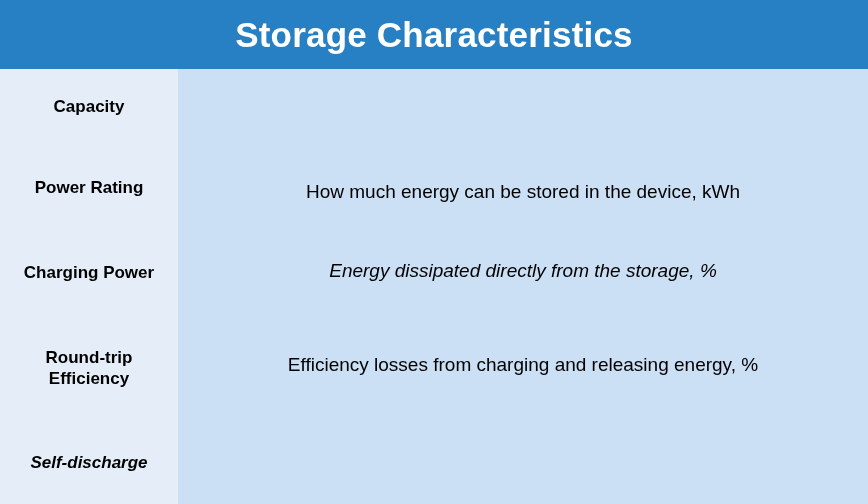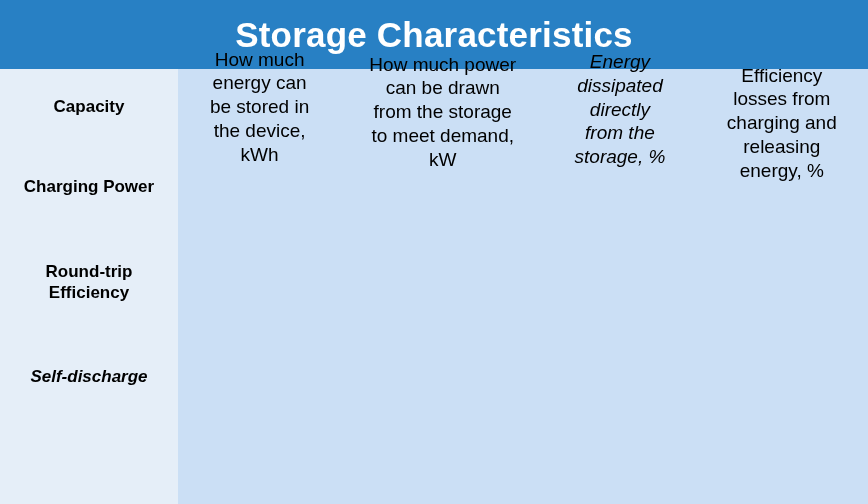--- a/index.html
+++ b/index.html
@@ -47,21 +47,22 @@
     flex: 0 0 178px;
     background: #e5eef8;
     display: flex;
     flex-direction: column;
   }
   #desc-col {
     width: 690px;
     flex: 0 0 690px;
     background: #cbdff5;
     display: flex;
-    flex-direction: row;
+    flex-direction: column;
+    justify-content: center;
   }
   .cell {
     display: flex;
     align-items: center;
     justify-content: center;
     box-sizing: border-box;
     text-align: center;
     color: #000000;
   }
   .label-cell {
@@ -89,26 +90,26 @@
 <div id="slide">
 
   <div id="title-band">
     <div id="title-text">Storage Characteristics</div>
   </div>
 
   <div id="table-body">
 
     <div id="label-col">
       <div class="cell label-cell r1">Capacity</div>
+      <div class="cell label-cell r2">Power Rating</div>
       <div class="cell label-cell r3">Charging Power</div>
       <div class="cell label-cell r4">Round-trip Efficiency</div>
       <div class="cell label-cell r5">Self-discharge</div>
     </div>
 
     <div id="desc-col">
       <div class="cell desc-cell r1">How much energy can be stored in the device,  kWh</div>
-      <div class="cell desc-cell r2">How much power can be drawn from the storage to meet demand, kW</div>
       <div class="cell desc-cell r5">Energy dissipated directly from the storage, %</div>
       <div class="cell desc-cell r4">Efficiency losses from charging and releasing energy, %</div>
     </div>
 
   </div>
 </div>
 
 </body></html>

